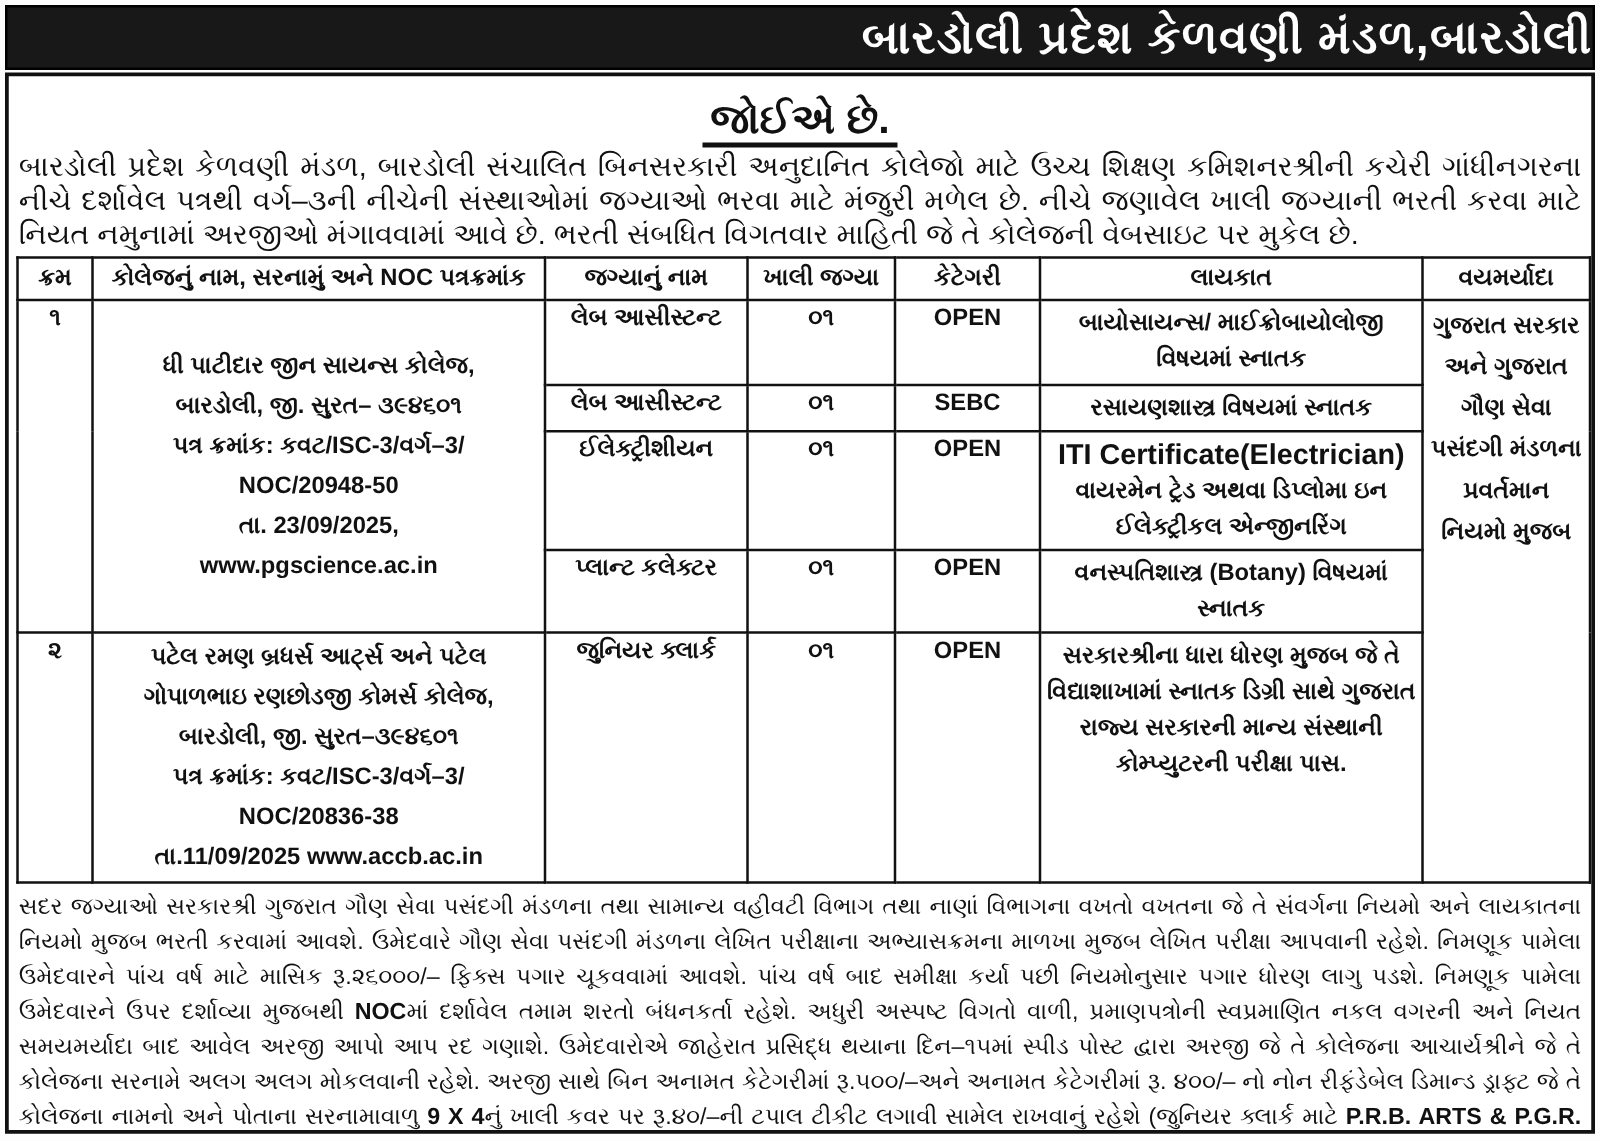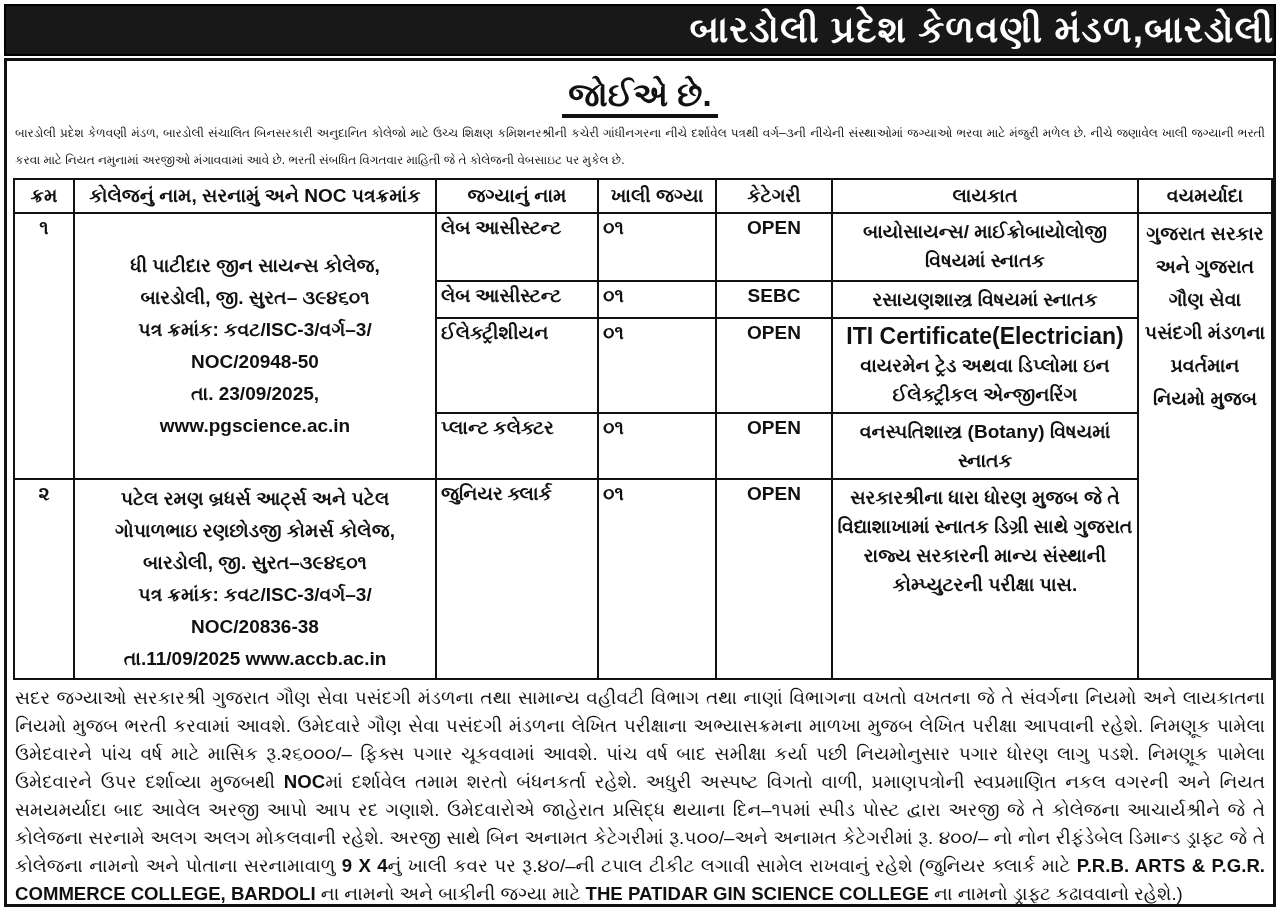--- a/index.html
+++ b/index.html
@@ -35,21 +35,21 @@
   .heading-wrap { text-align: center; margin: 2px 0 2px 0; }
   .heading {
     display: inline-block;
     font-size: 33px; font-weight: 700;
     border-bottom: 4px solid #111;
     padding: 0 6px 1px 6px;
     line-height: 1.1;
   }
 
   .intro {
-    font-size: 12px;
+    font-size: 23px;
     line-height: 27px;
     text-align: justify;
     font-weight: 500;
     margin: 2px 2px 4px 2px;
   }
 
   table.vacancy {
     border-collapse: collapse;
     table-layout: fixed;
     width: 1258px;
@@ -62,22 +62,22 @@
     font-size: 19px;
     overflow: hidden;
   }
   table.vacancy th {
     height: 34px; text-align: center; vertical-align: middle;
     font-size: 19px; white-space: nowrap;
   }
   td.serial { text-align: center; vertical-align: top; padding-top: 8px; font-size: 20px; }
   td.college { text-align: center; vertical-align: middle; line-height: 32px; font-size: 20.5px; }
   td.college span { display: block; }
-  td.pos   { vertical-align: top; padding-top: 6px; white-space: nowrap; font-family: Liberation Serif, serif; }
-  td.vac   { text-align: left; vertical-align: top; padding-top: 7px; }
+  td.pos   { text-align: center; vertical-align: top; padding-top: 6px; white-space: nowrap; }
+  td.vac   { text-align: center; vertical-align: top; padding-top: 7px; }
   td.cat   { text-align: center; vertical-align: top; padding-top: 6px; margin-top: 31px; }
   td.qual  { text-align: center; vertical-align: top; padding-top: 4px; line-height: 29px; font-size: 19.5px; }
   td.qual .en { display: block; font-size: 23px; }
   td.agelimit {
     text-align: center; vertical-align: top; padding-top: 10px;
     line-height: 33px; font-size: 20.5px;
   }
   tr.r1a td { height: 68px; }
   tr.r1b td { height: 30px; }
   tr.r1c td { height: 93px; }

